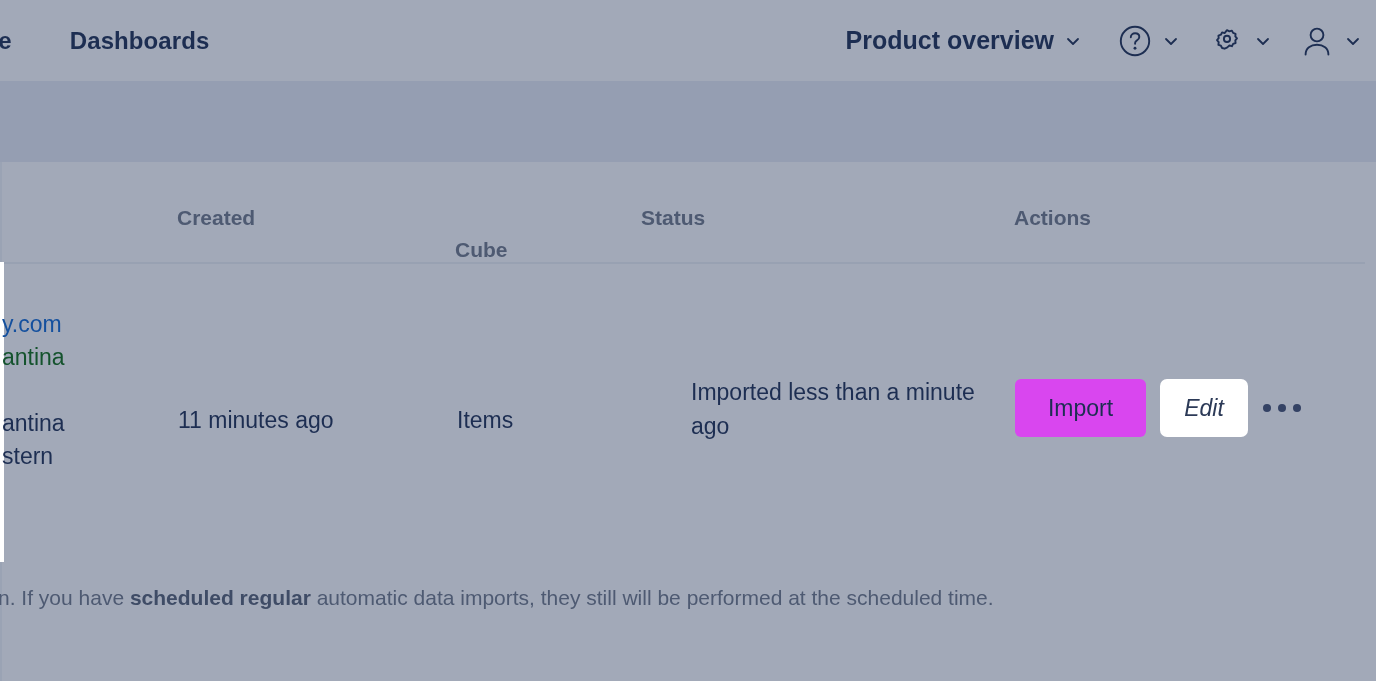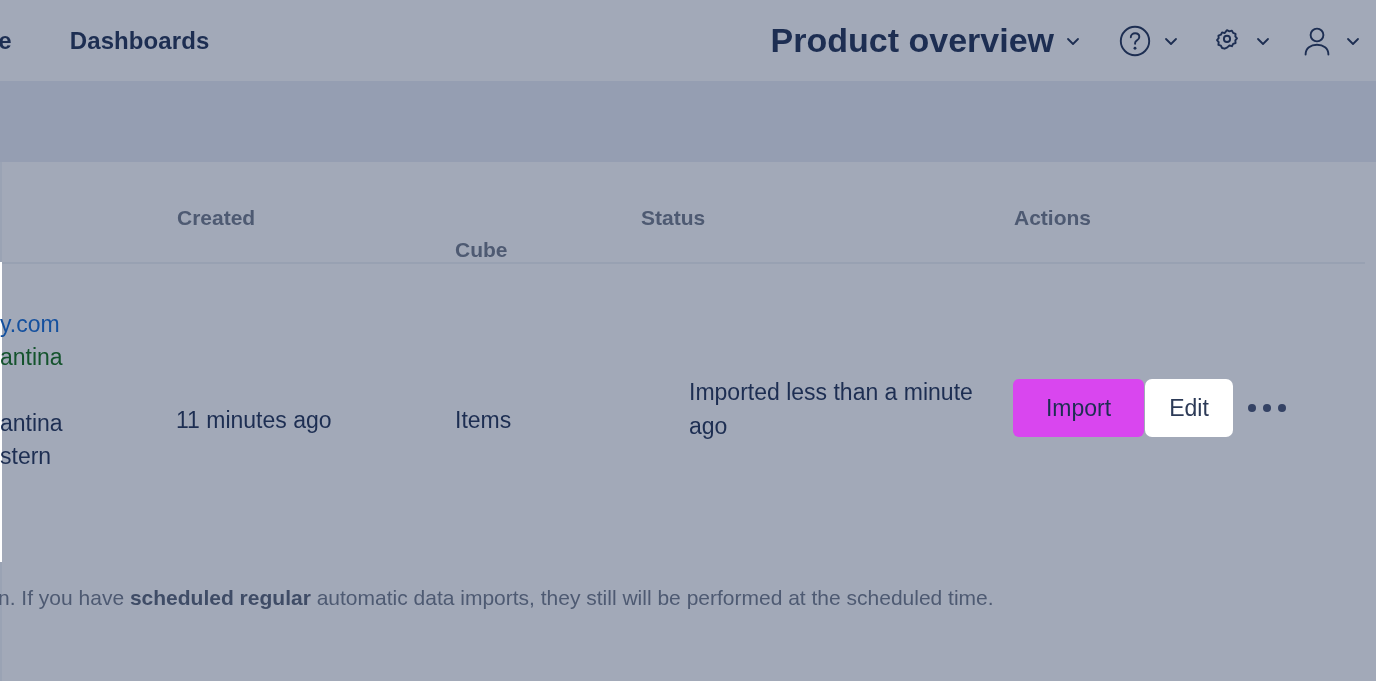--- a/index.html
+++ b/index.html
@@ -69,21 +69,21 @@
 
   .nav-item {
     display: flex;
     align-items: center;
     gap: 10px;
     cursor: pointer;
     height: 100%;
   }
 
   .nav-title {
-    font-size: 34px;
+    font-size: 25px;
     font-weight: bold;
     color: #1d2e52;
     white-space: nowrap;
   }
 
   .chev {
     display: inline-block;
     width: 18px;
     height: 18px;
   }
@@ -141,21 +141,21 @@
     top: 100px;
     width: 1363px;
     height: 2px;
     background: #98a1b2;
   }
 
   
   .table-row {
     position: relative;
     height: 300px;
-    border-left: 2px solid #ffffff;
+    border-left: 4px solid #ffffff;
   }
 
   .cell {
     position: absolute;
     font-size: 23px;
     color: #1d2e52;
     white-space: nowrap;
   }
 
   
@@ -219,22 +219,23 @@
     height: 58px;
     background: #d946ef;
     border-radius: 6px;
   }
 
   .btn-edit {
     width: 88px;
     height: 58px;
     background: #ffffff;
     border-radius: 7px;
-    margin-left: 1px;
+    margin-left: 14px;
     color: #2c3a57;
+    font-style: italic;
   }
 
   .btn-more {
     width: 52px;
     height: 58px;
     background: transparent;
     margin-left: 8px;
     gap: 7px;
   }
   .dot {

